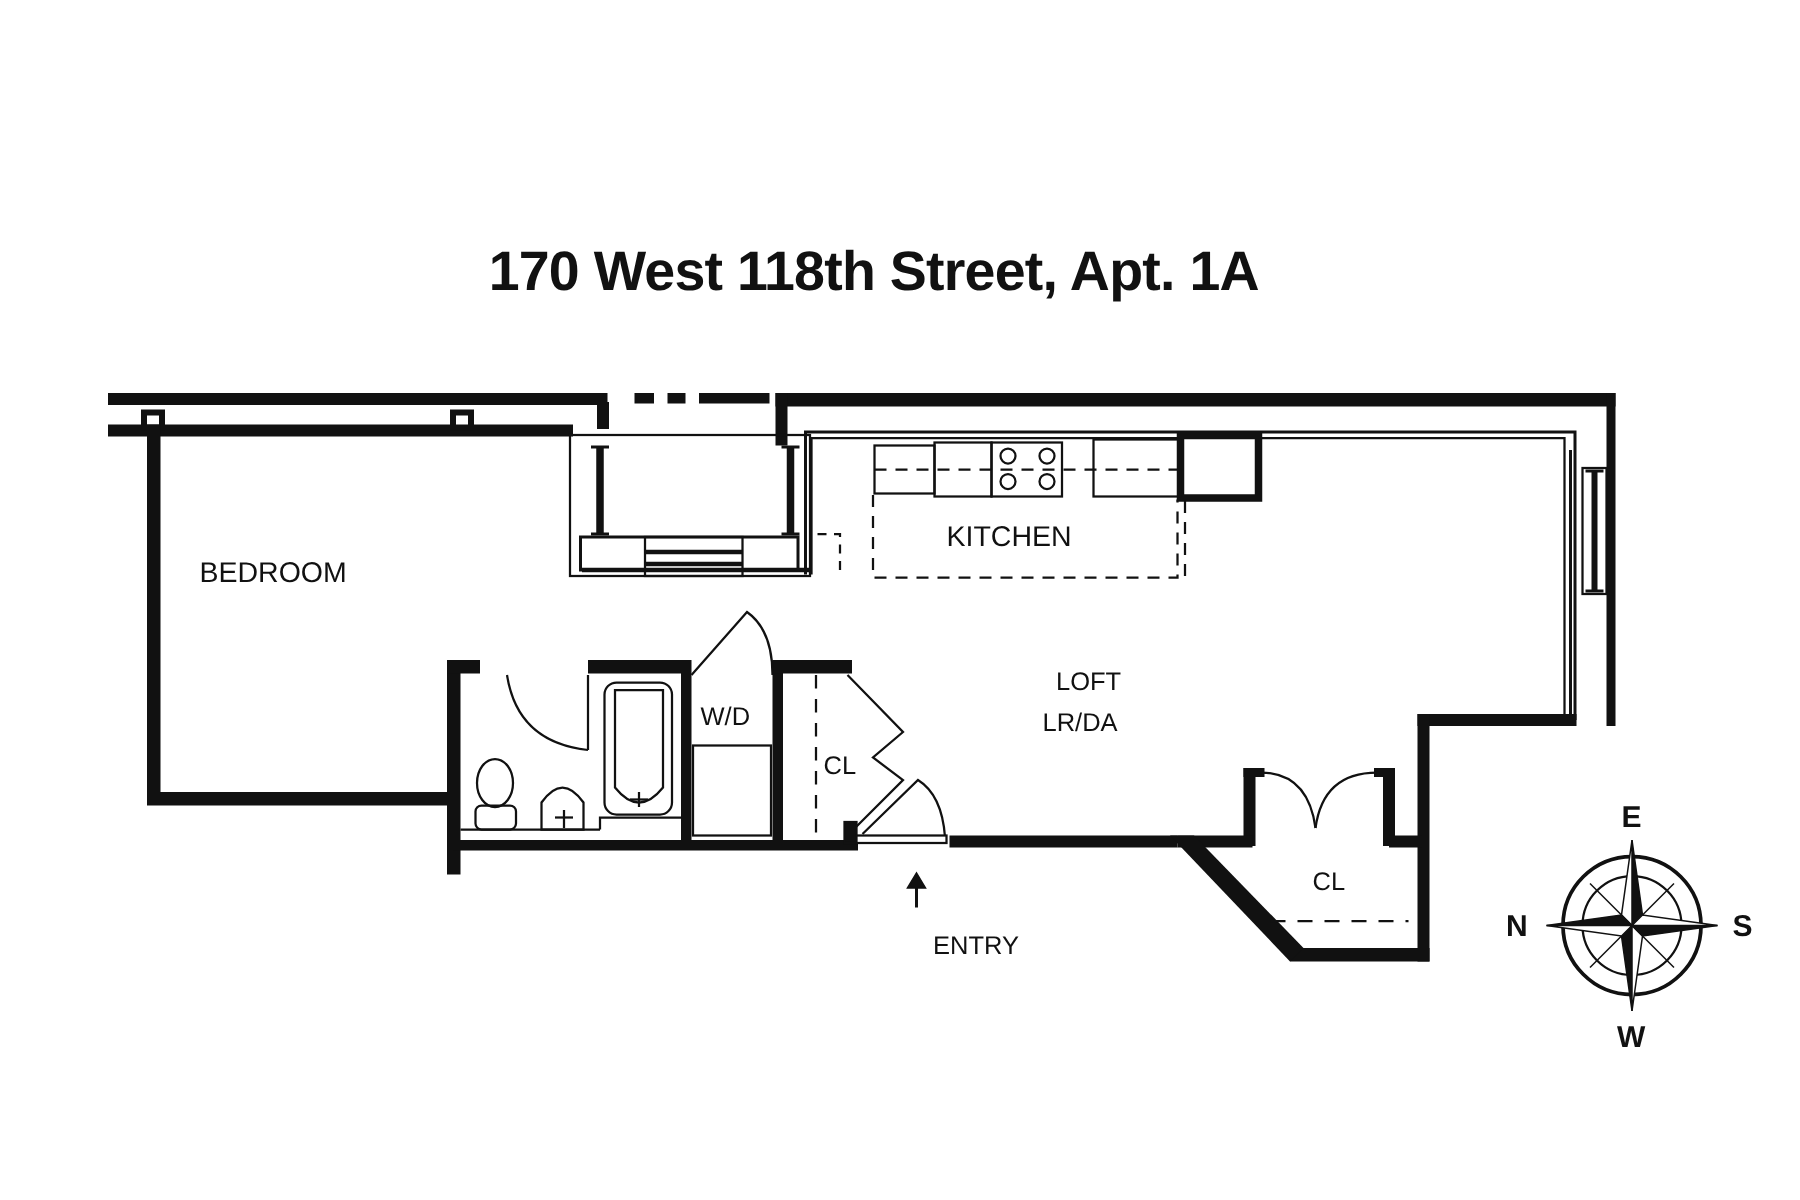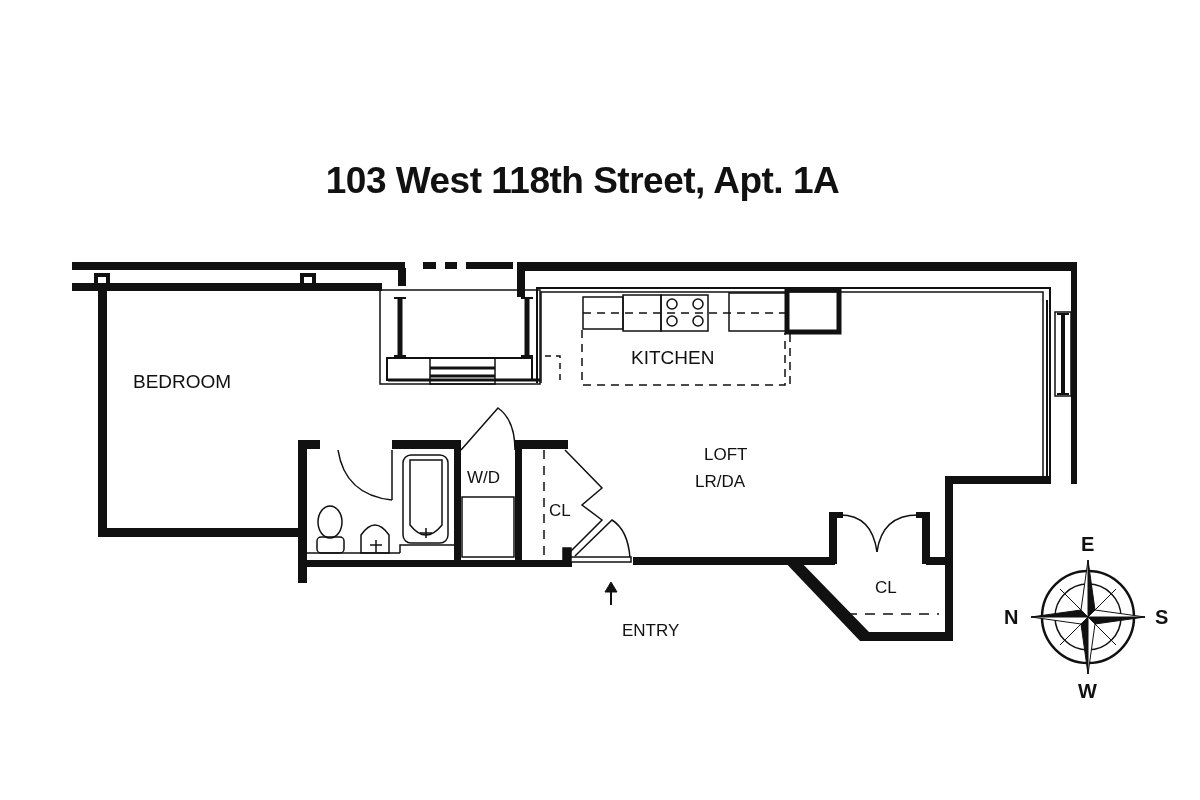--- a/index.html
+++ b/index.html
@@ -8,21 +8,21 @@
   .title { position:absolute; left:0; top:160px; width:1165px; text-align:center;
            font-size:37px; font-weight:bold; letter-spacing:-0.5px; color:#111; }
   svg.plan { position:absolute; left:0; top:0; }
   .lbl { font-family:"Liberation Sans", "DejaVu Sans", sans-serif; font-size:19px; fill:#111; }
   .lbl-sm { font-family:"Liberation Sans", "DejaVu Sans", sans-serif; font-size:17px; fill:#111; }
   .compass-lbl { font-family:"Liberation Sans", "DejaVu Sans", sans-serif; font-size:20px; font-weight:bold; fill:#111; }
 </style>
 </head>
 <body>
 
-<div class="title">103 West 118th Street, Apt. 1A</div>
+<div class="title">170 West 118th Street, Apt. 1A</div>
 
 <svg class="plan" width="1200" height="800" viewBox="0 0 1200 800" xmlns="http://www.w3.org/2000/svg">
   <g fill="#111" stroke="none">
 
     <rect x="72" y="262" width="333" height="8"></rect>
     <rect x="72" y="283" width="310" height="8"></rect>
 
     <rect x="423" y="262" width="13" height="7"></rect>
     <rect x="445" y="262" width="12" height="7"></rect>
     <rect x="466" y="262" width="47" height="7"></rect>

